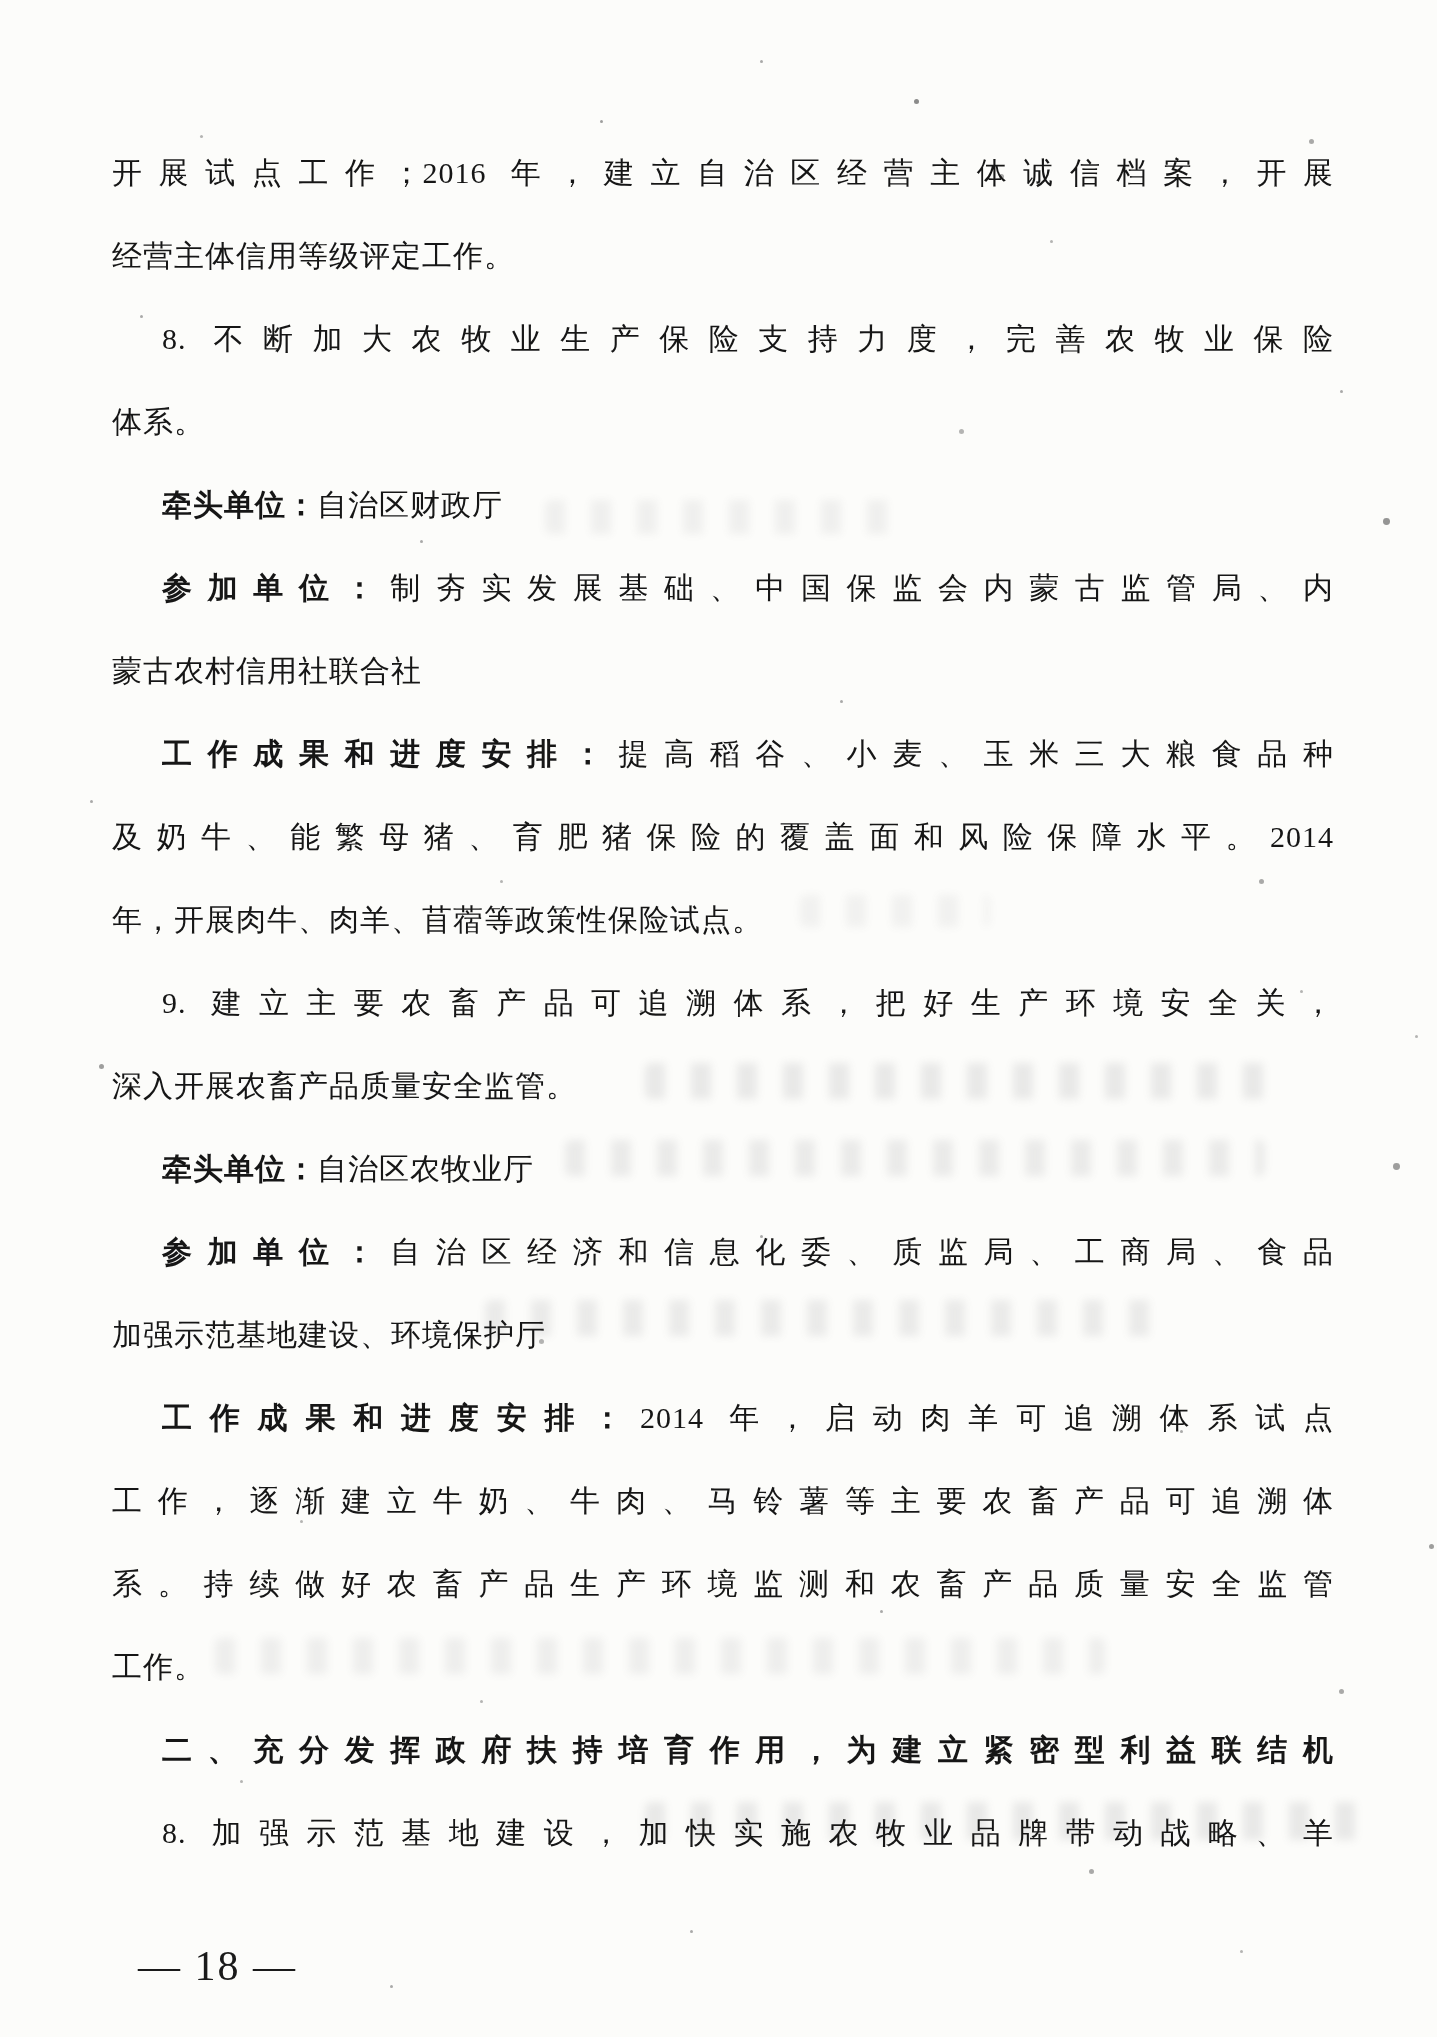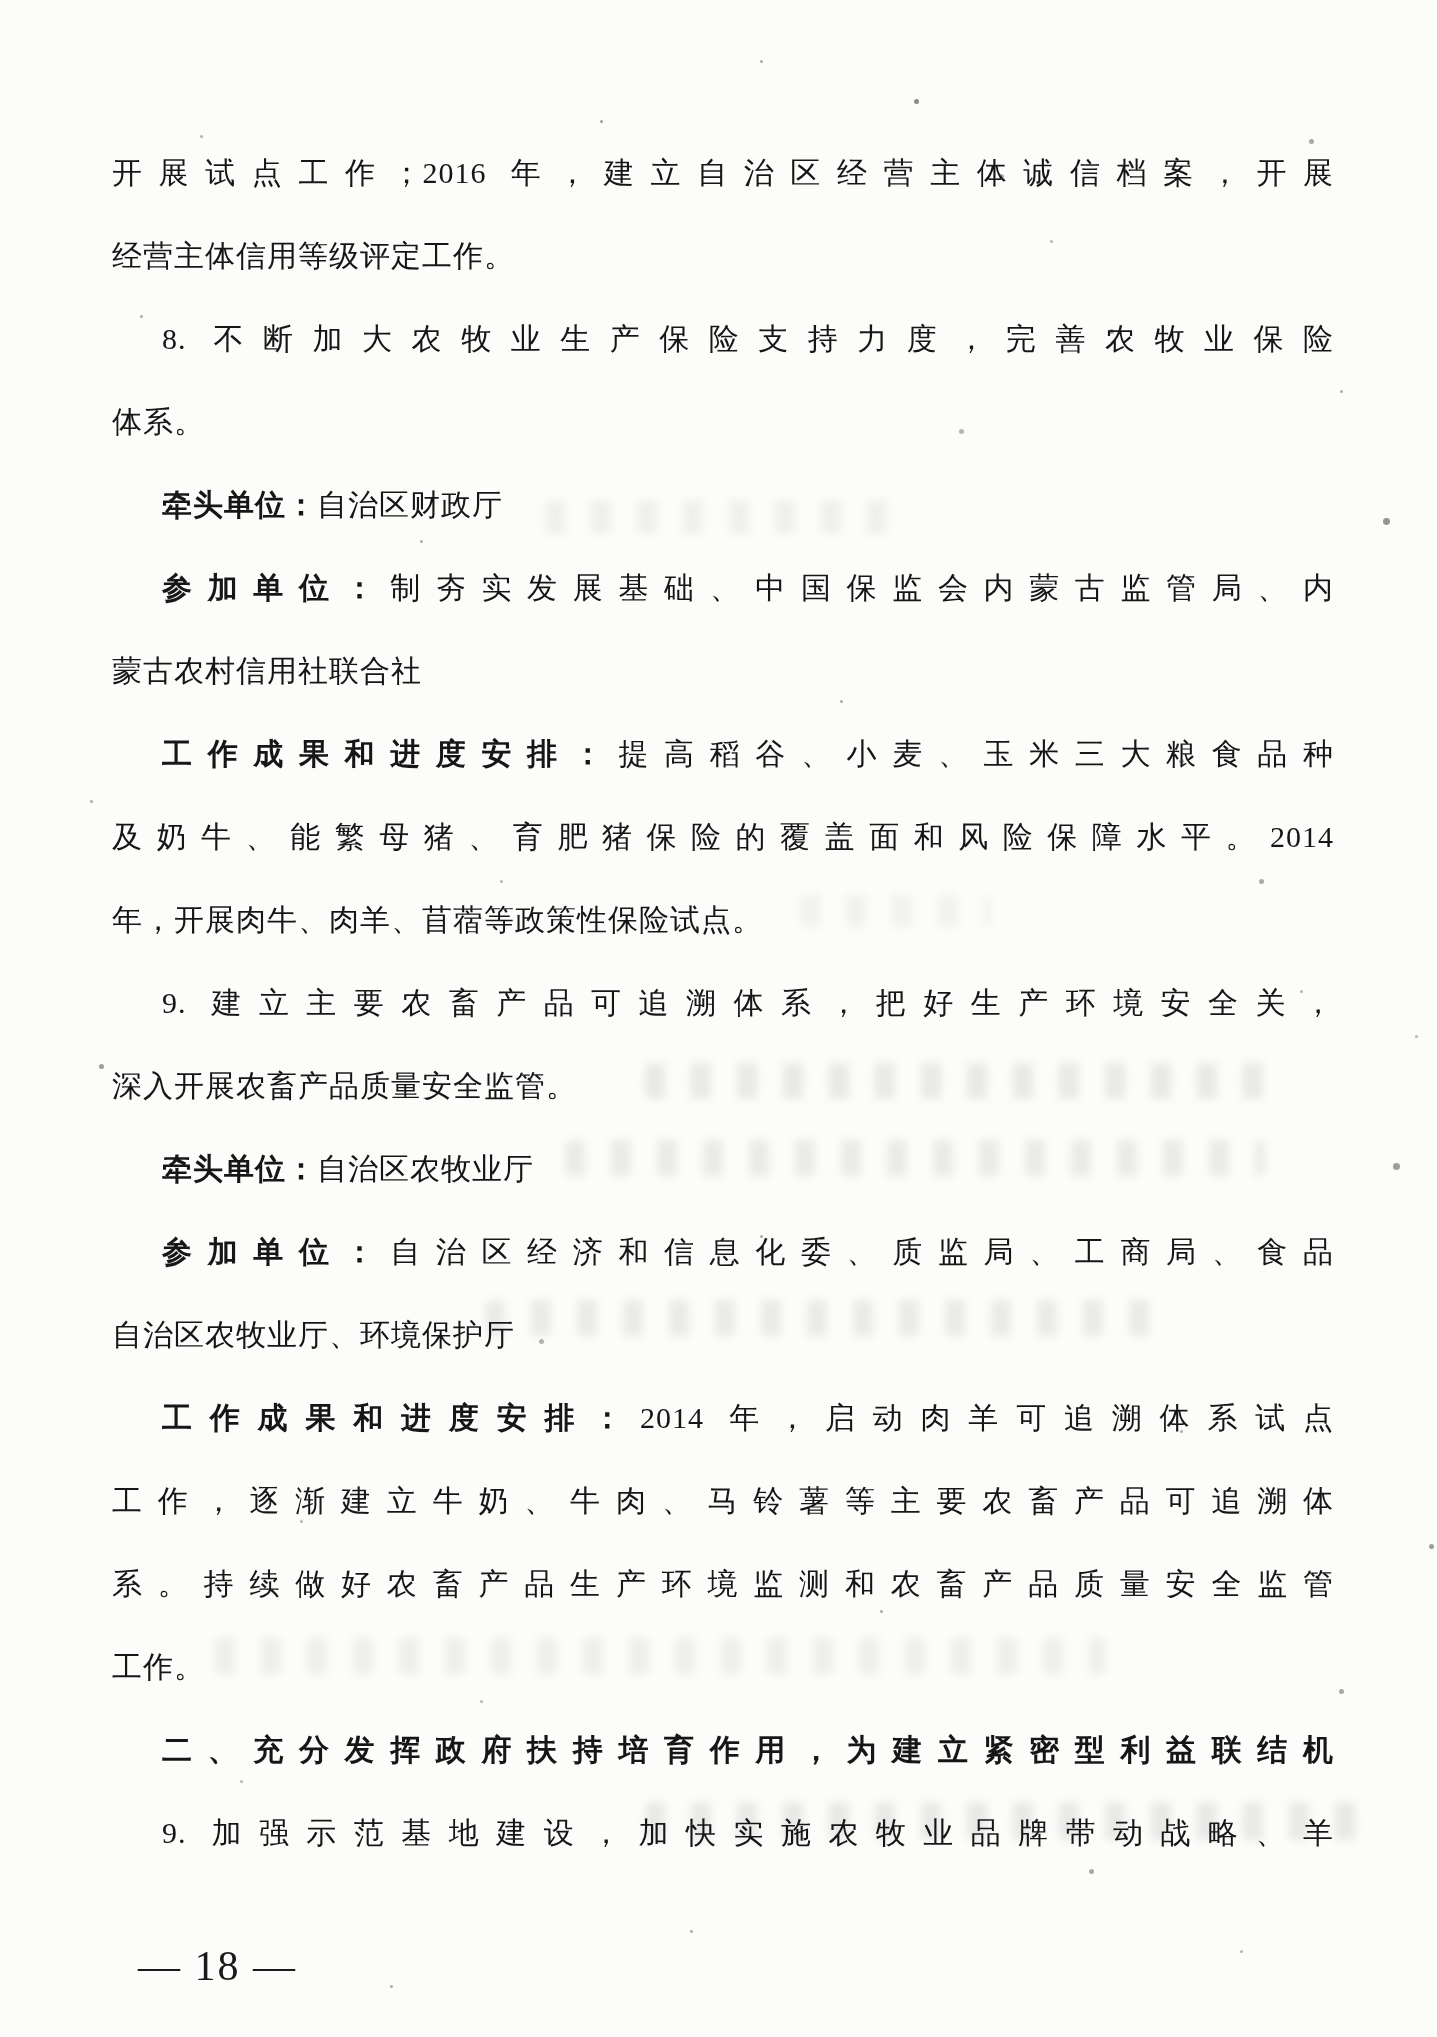--- a/index.html
+++ b/index.html
@@ -125,22 +125,22 @@
     <div class="line ind"><span class="b">牵头单位：</span><span>自治区财政厅</span></div>
     <div class="line j ind"><span class="b">参加单位：</span><span>制夯实发展基础、中国保监会内蒙古监管局、内</span></div>
     <div class="line"><span>蒙古农村信用社联合社</span></div>
     <div class="line j ind"><span class="b">工作成果和进度安排：</span><span>提高稻谷、小麦、玉米三大粮食品种</span></div>
     <div class="line j"><span>及奶牛、能繁母猪、育肥猪保险的覆盖面和风险保障水平。2014</span></div>
     <div class="line"><span>年，开展肉牛、肉羊、苜蓿等政策性保险试点。</span></div>
     <div class="line j ind"><span>9. 建立主要农畜产品可追溯体系，把好生产环境安全关，</span></div>
     <div class="line"><span>深入开展农畜产品质量安全监管。</span></div>
     <div class="line ind"><span class="b">牵头单位：</span><span>自治区农牧业厅</span></div>
     <div class="line j ind"><span class="b">参加单位：</span><span>自治区经济和信息化委、质监局、工商局、食品</span></div>
-    <div class="line"><span>自治区农牧业厅、环境保护厅</span></div>
+    <div class="line"><span>加强示范基地建设、环境保护厅</span></div>
     <div class="line j ind"><span class="b">工作成果和进度安排：</span><span>2014 年，启动肉羊可追溯体系试点</span></div>
     <div class="line j"><span>工作，逐渐建立牛奶、牛肉、马铃薯等主要农畜产品可追溯体</span></div>
     <div class="line j"><span>系。持续做好农畜产品生产环境监测和农畜产品质量安全监管</span></div>
     <div class="line"><span>工作。</span></div>
     <div class="line j ind"><span class="b">二、充分发挥政府扶持培育作用，为建立紧密型利益联结机</span></div>
-    <div class="line j ind"><span>9. 加强示范基地建设，加快实施农牧业品牌带动战略、羊</span></div>
+    <div class="line j ind"><span>8. 加强示范基地建设，加快实施农牧业品牌带动战略、羊</span></div>
   </div>
 
 <div class="footer">— 18 —</div>
 
 </body></html>

